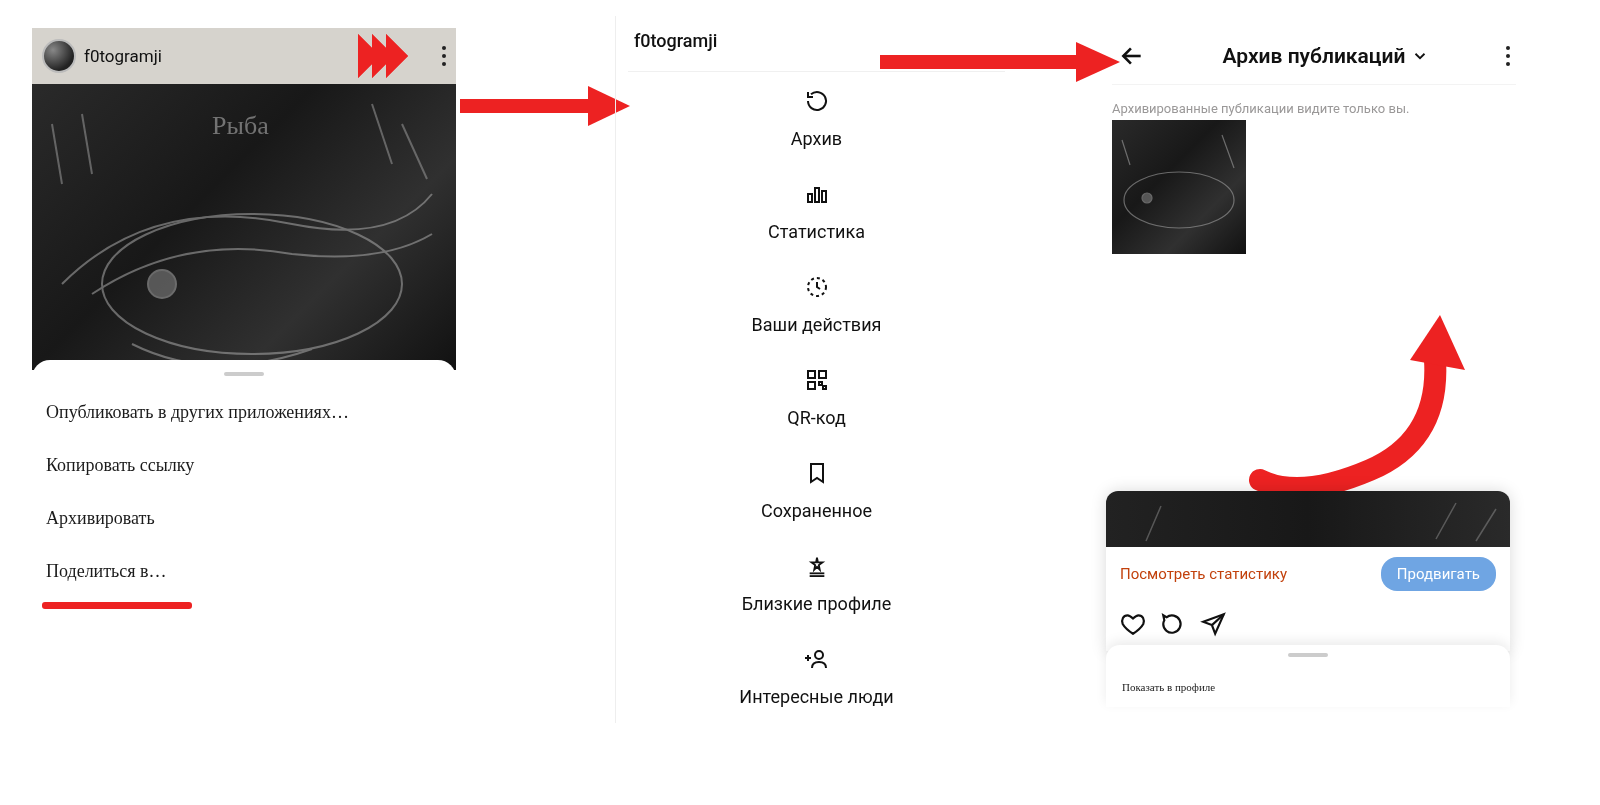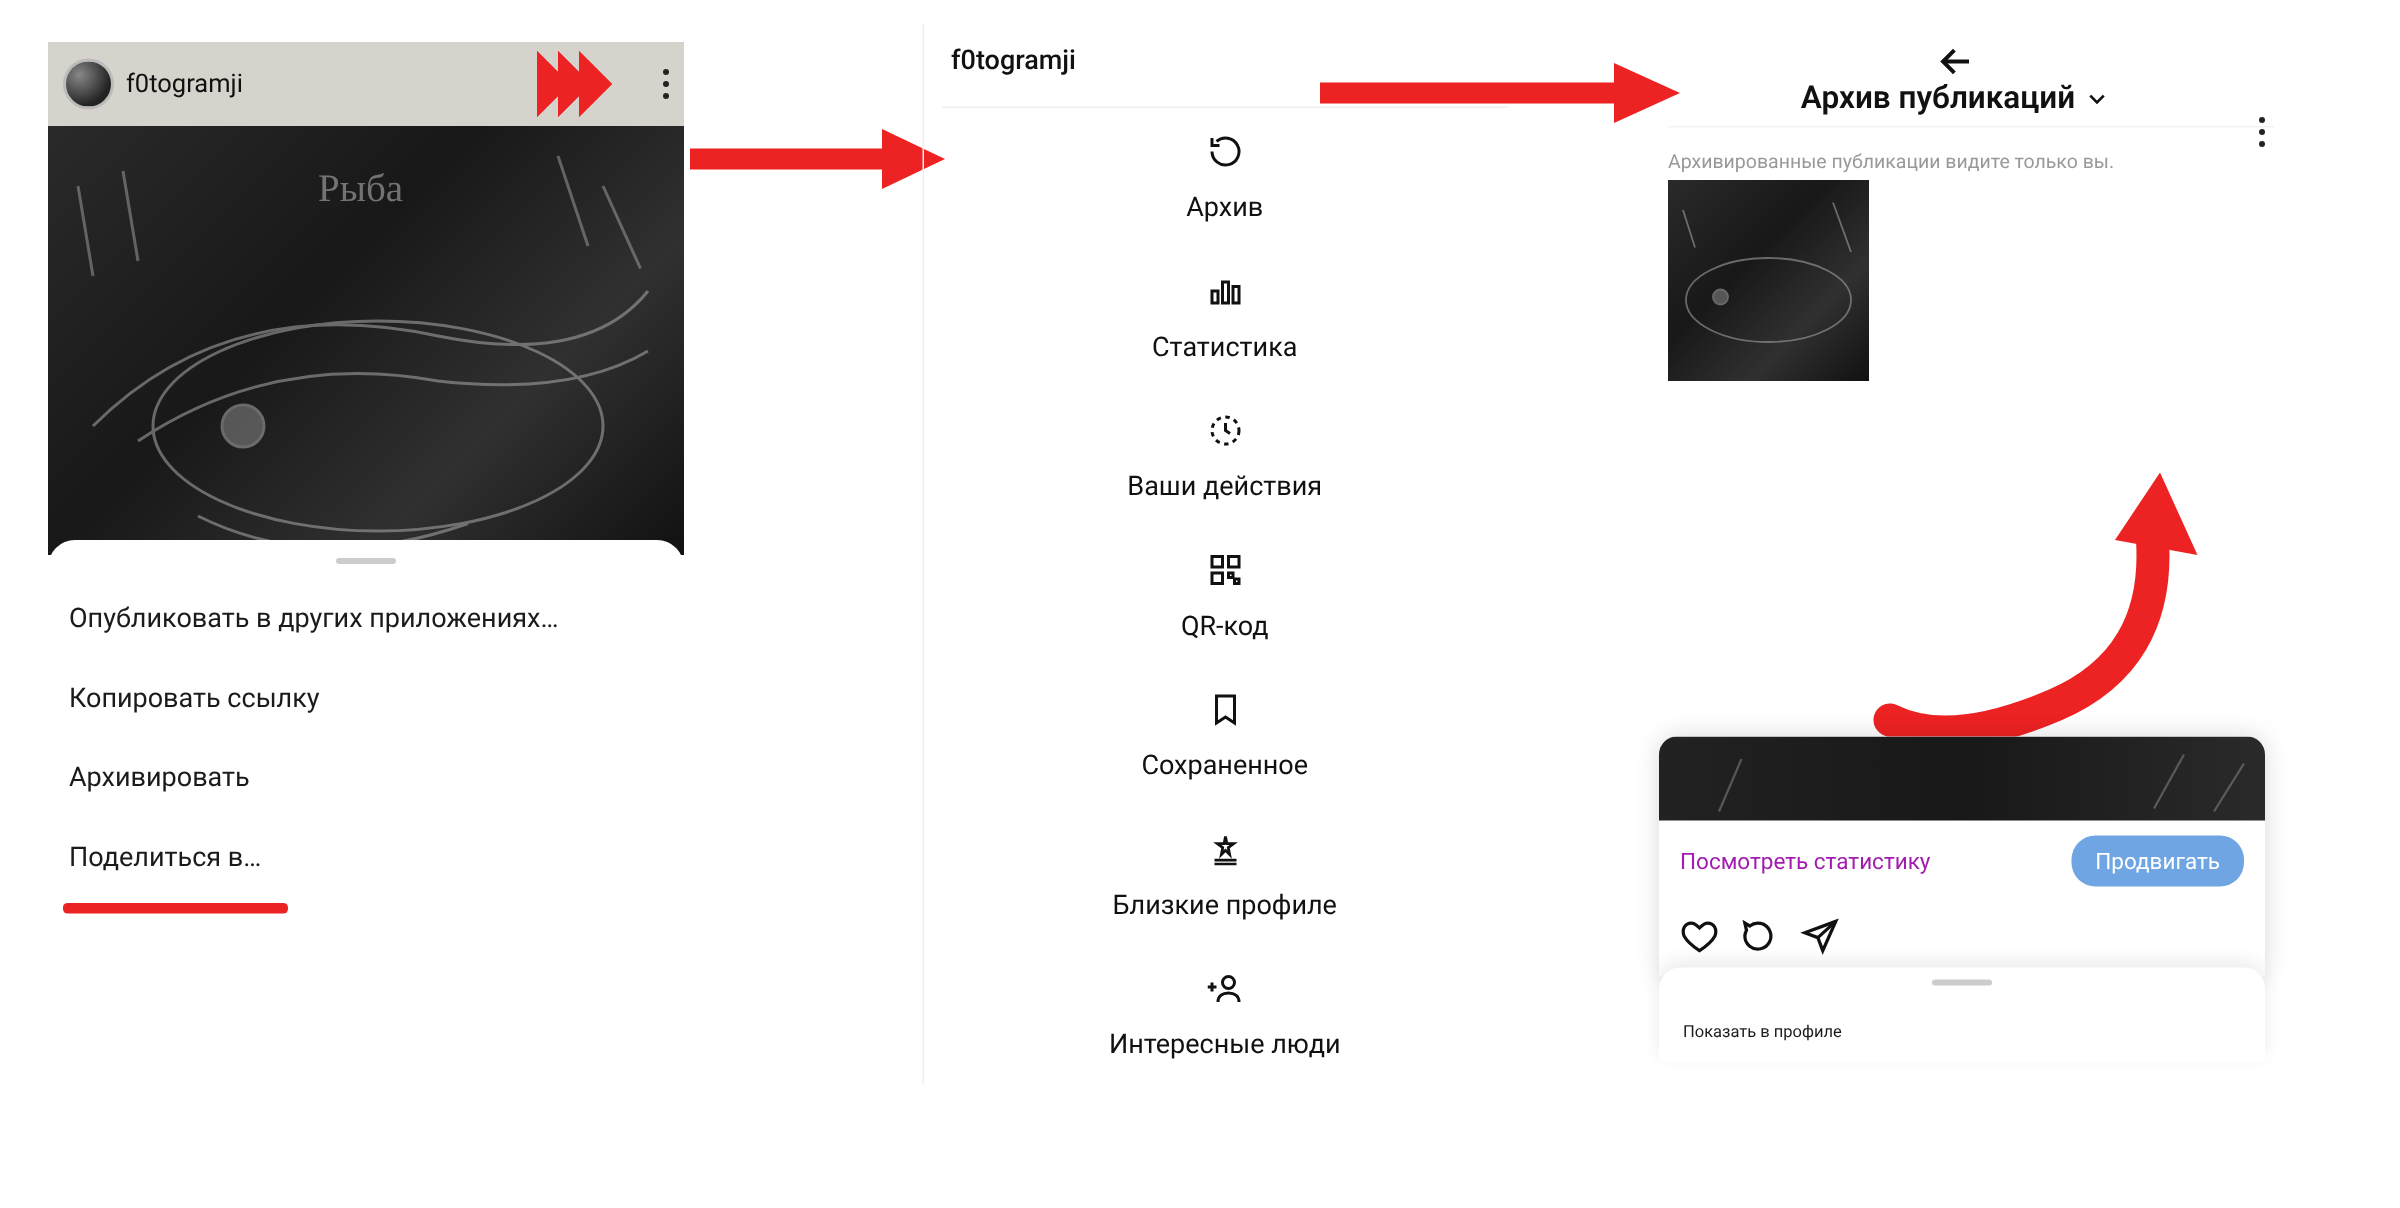--- a/index.html
+++ b/index.html
@@ -75,20 +75,21 @@
     padding-top: 8px;
   }
   .handle {
     width: 40px; height: 4px; background: #ccc; border-radius: 2px;
     margin: 4px auto 10px;
   }
   .bs-item {
     font-size: 18px;
     color: #1b1b1b;
     padding: 16px 14px;
+    font-family: Liberation Serif, serif;
   }
   .red-underline {
     width: 150px; height: 7px; background: #ed2222; border-radius: 3px;
     margin-left: 10px; margin-top: 4px;
   }
 
   
   .arrow1 {
     position: absolute;
     left: 460px; top: 82px;
@@ -132,21 +133,20 @@
   
   .panel3 {
     position: absolute;
     left: 1112px; top: 28px;
     width: 404px;
   }
   .archive-header {
     display: flex; align-items: center;
     height: 56px;
     padding: 0 6px;
-    flex-direction: column;
   }
   .back-arrow {
     width: 28px; height: 28px;
     display: flex; align-items: center; justify-content: center;
     margin-right: 20px;
   }
   .archive-title {
     font-size: 21px; font-weight: 600; color: #111;
     flex: 1;
     display: flex; align-items: center; gap: 6px;
@@ -194,21 +194,21 @@
   }
   .dark-band {
     height: 56px;
     background: linear-gradient(90deg, #222 0%, #181818 50%, #2a2a2a 100%);
   }
   .stats-row {
     display: flex; justify-content: space-between; align-items: center;
     padding: 10px 14px;
     font-size: 15px;
   }
-  .stats-link { color: #a21caf; }
+  .stats-link { color: #c2410c; }
   .promo-btn {
     background: #6fa5e3; color: #fff;
     padding: 8px 16px; border-radius: 16px;
     font-size: 15px;
   }
   .actions-row {
     display: flex; gap: 14px;
     padding: 10px 14px 14px;
   }
   .act { width: 26px; height: 26px; }

